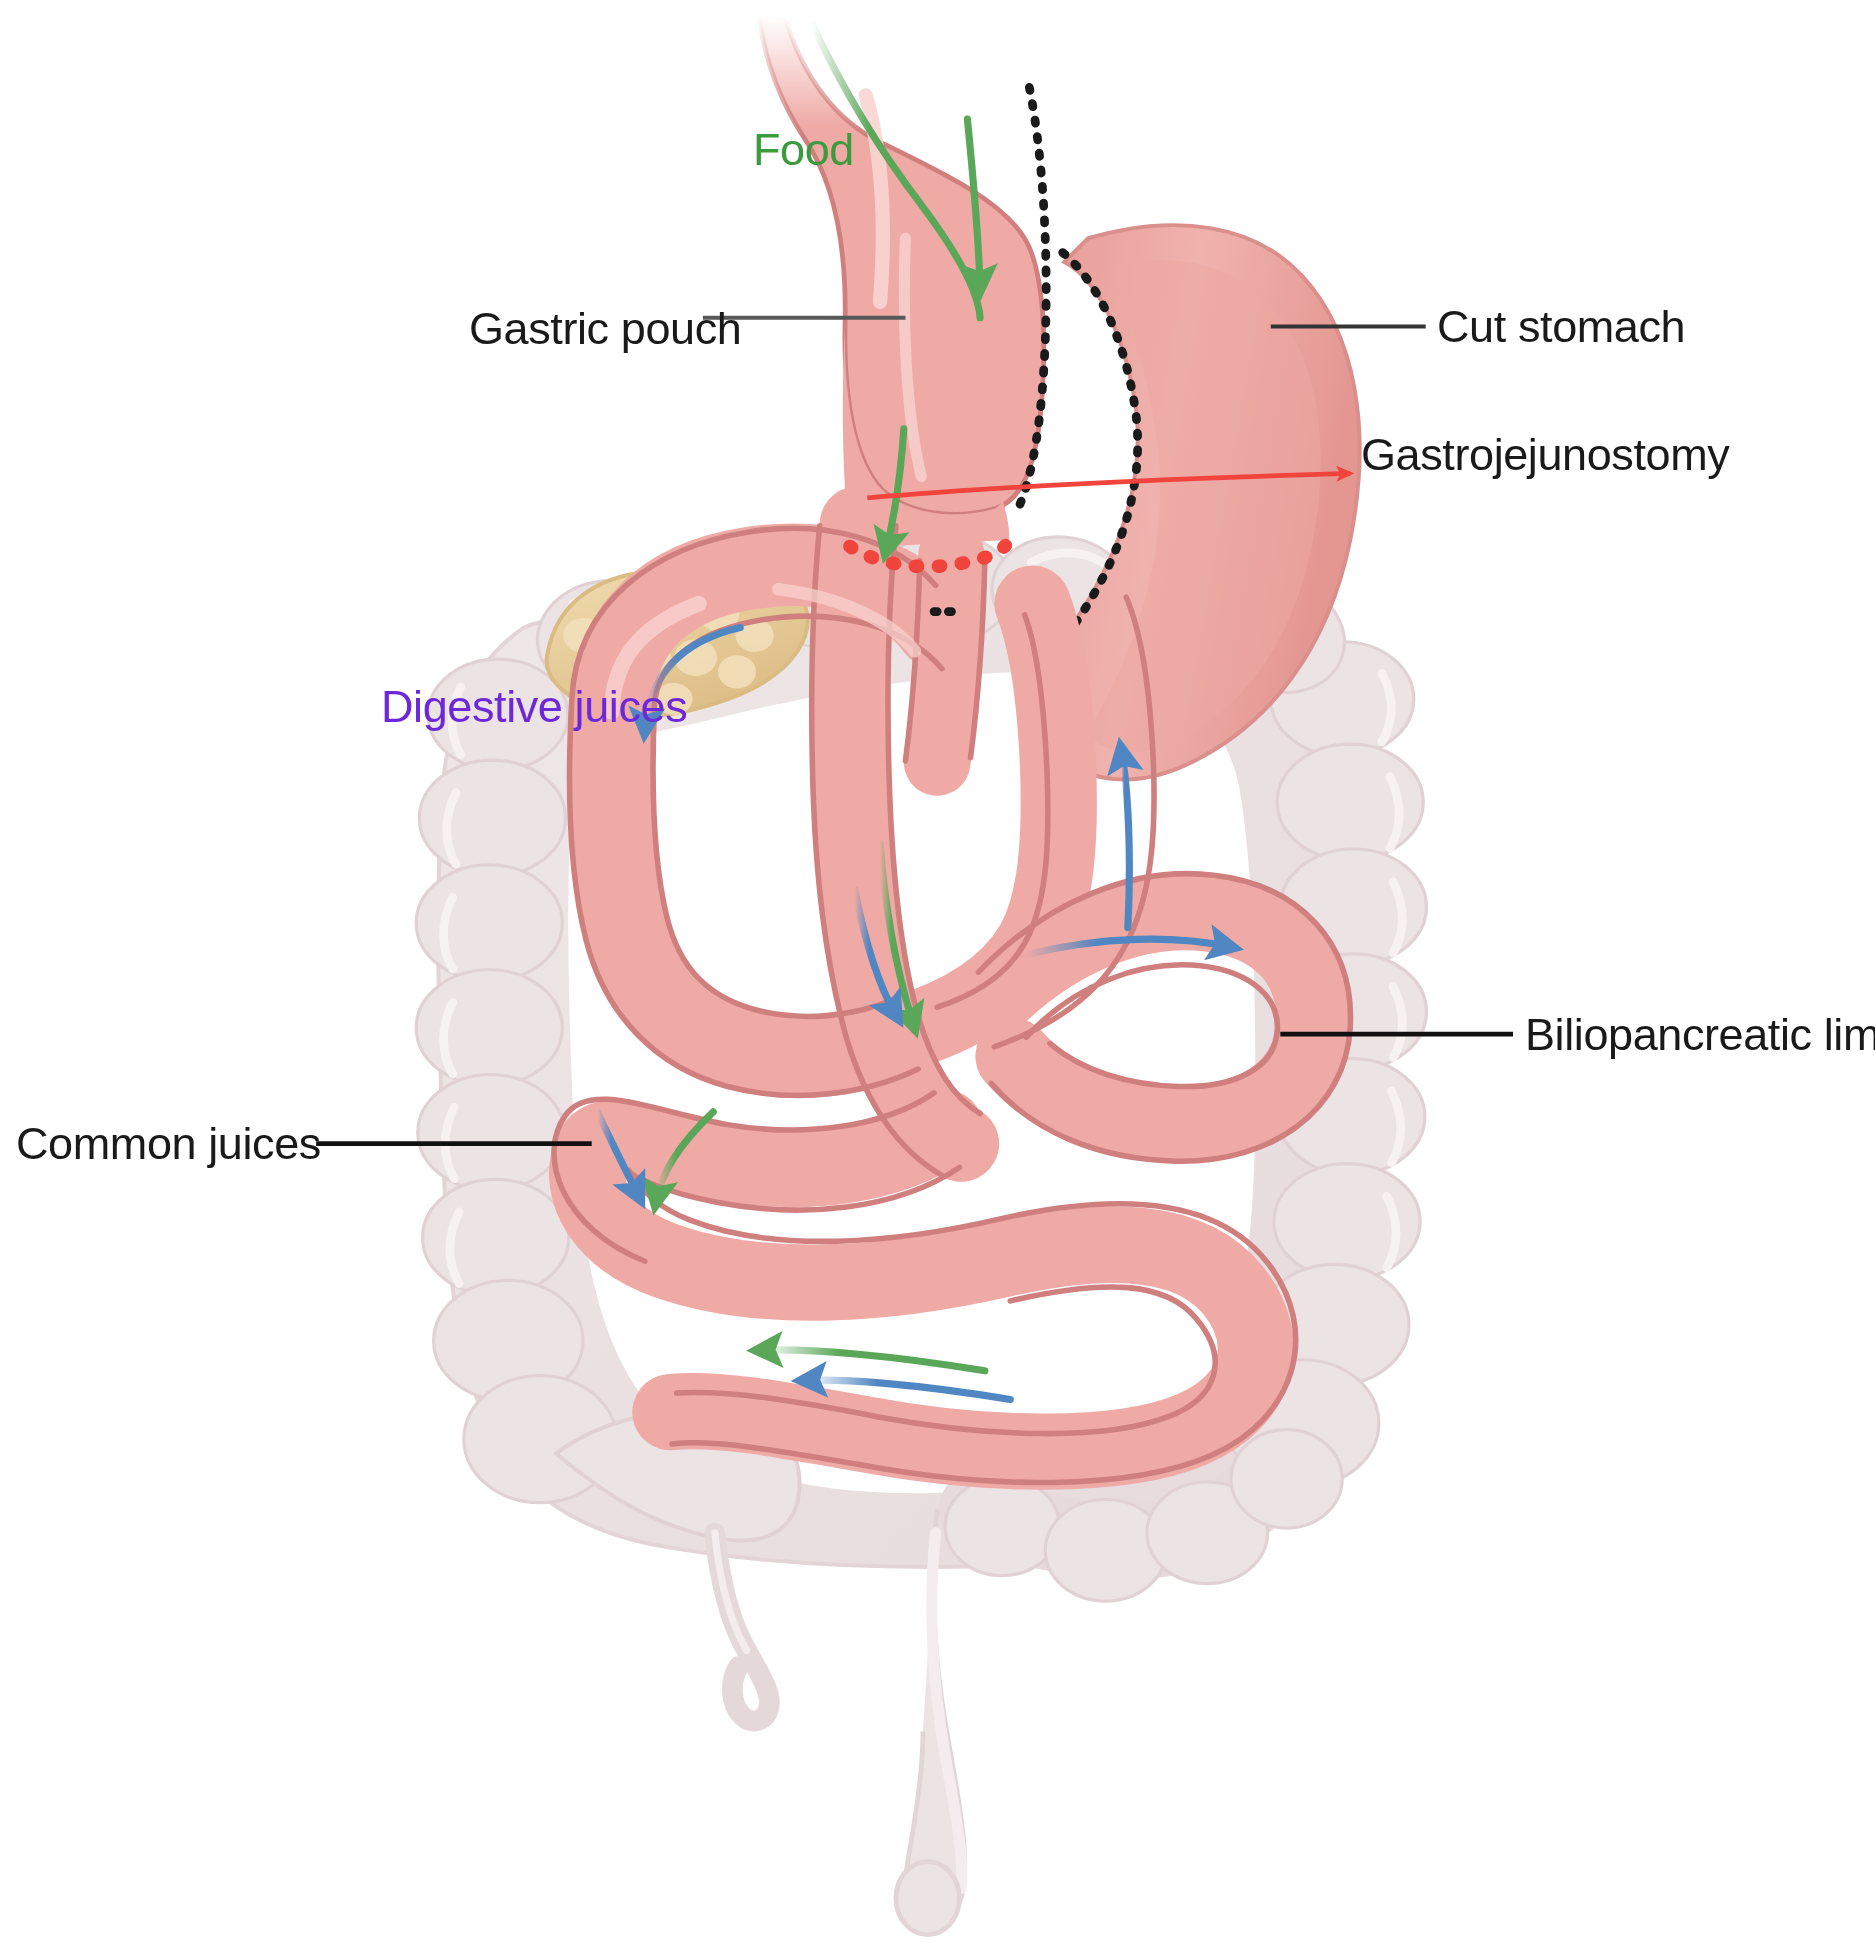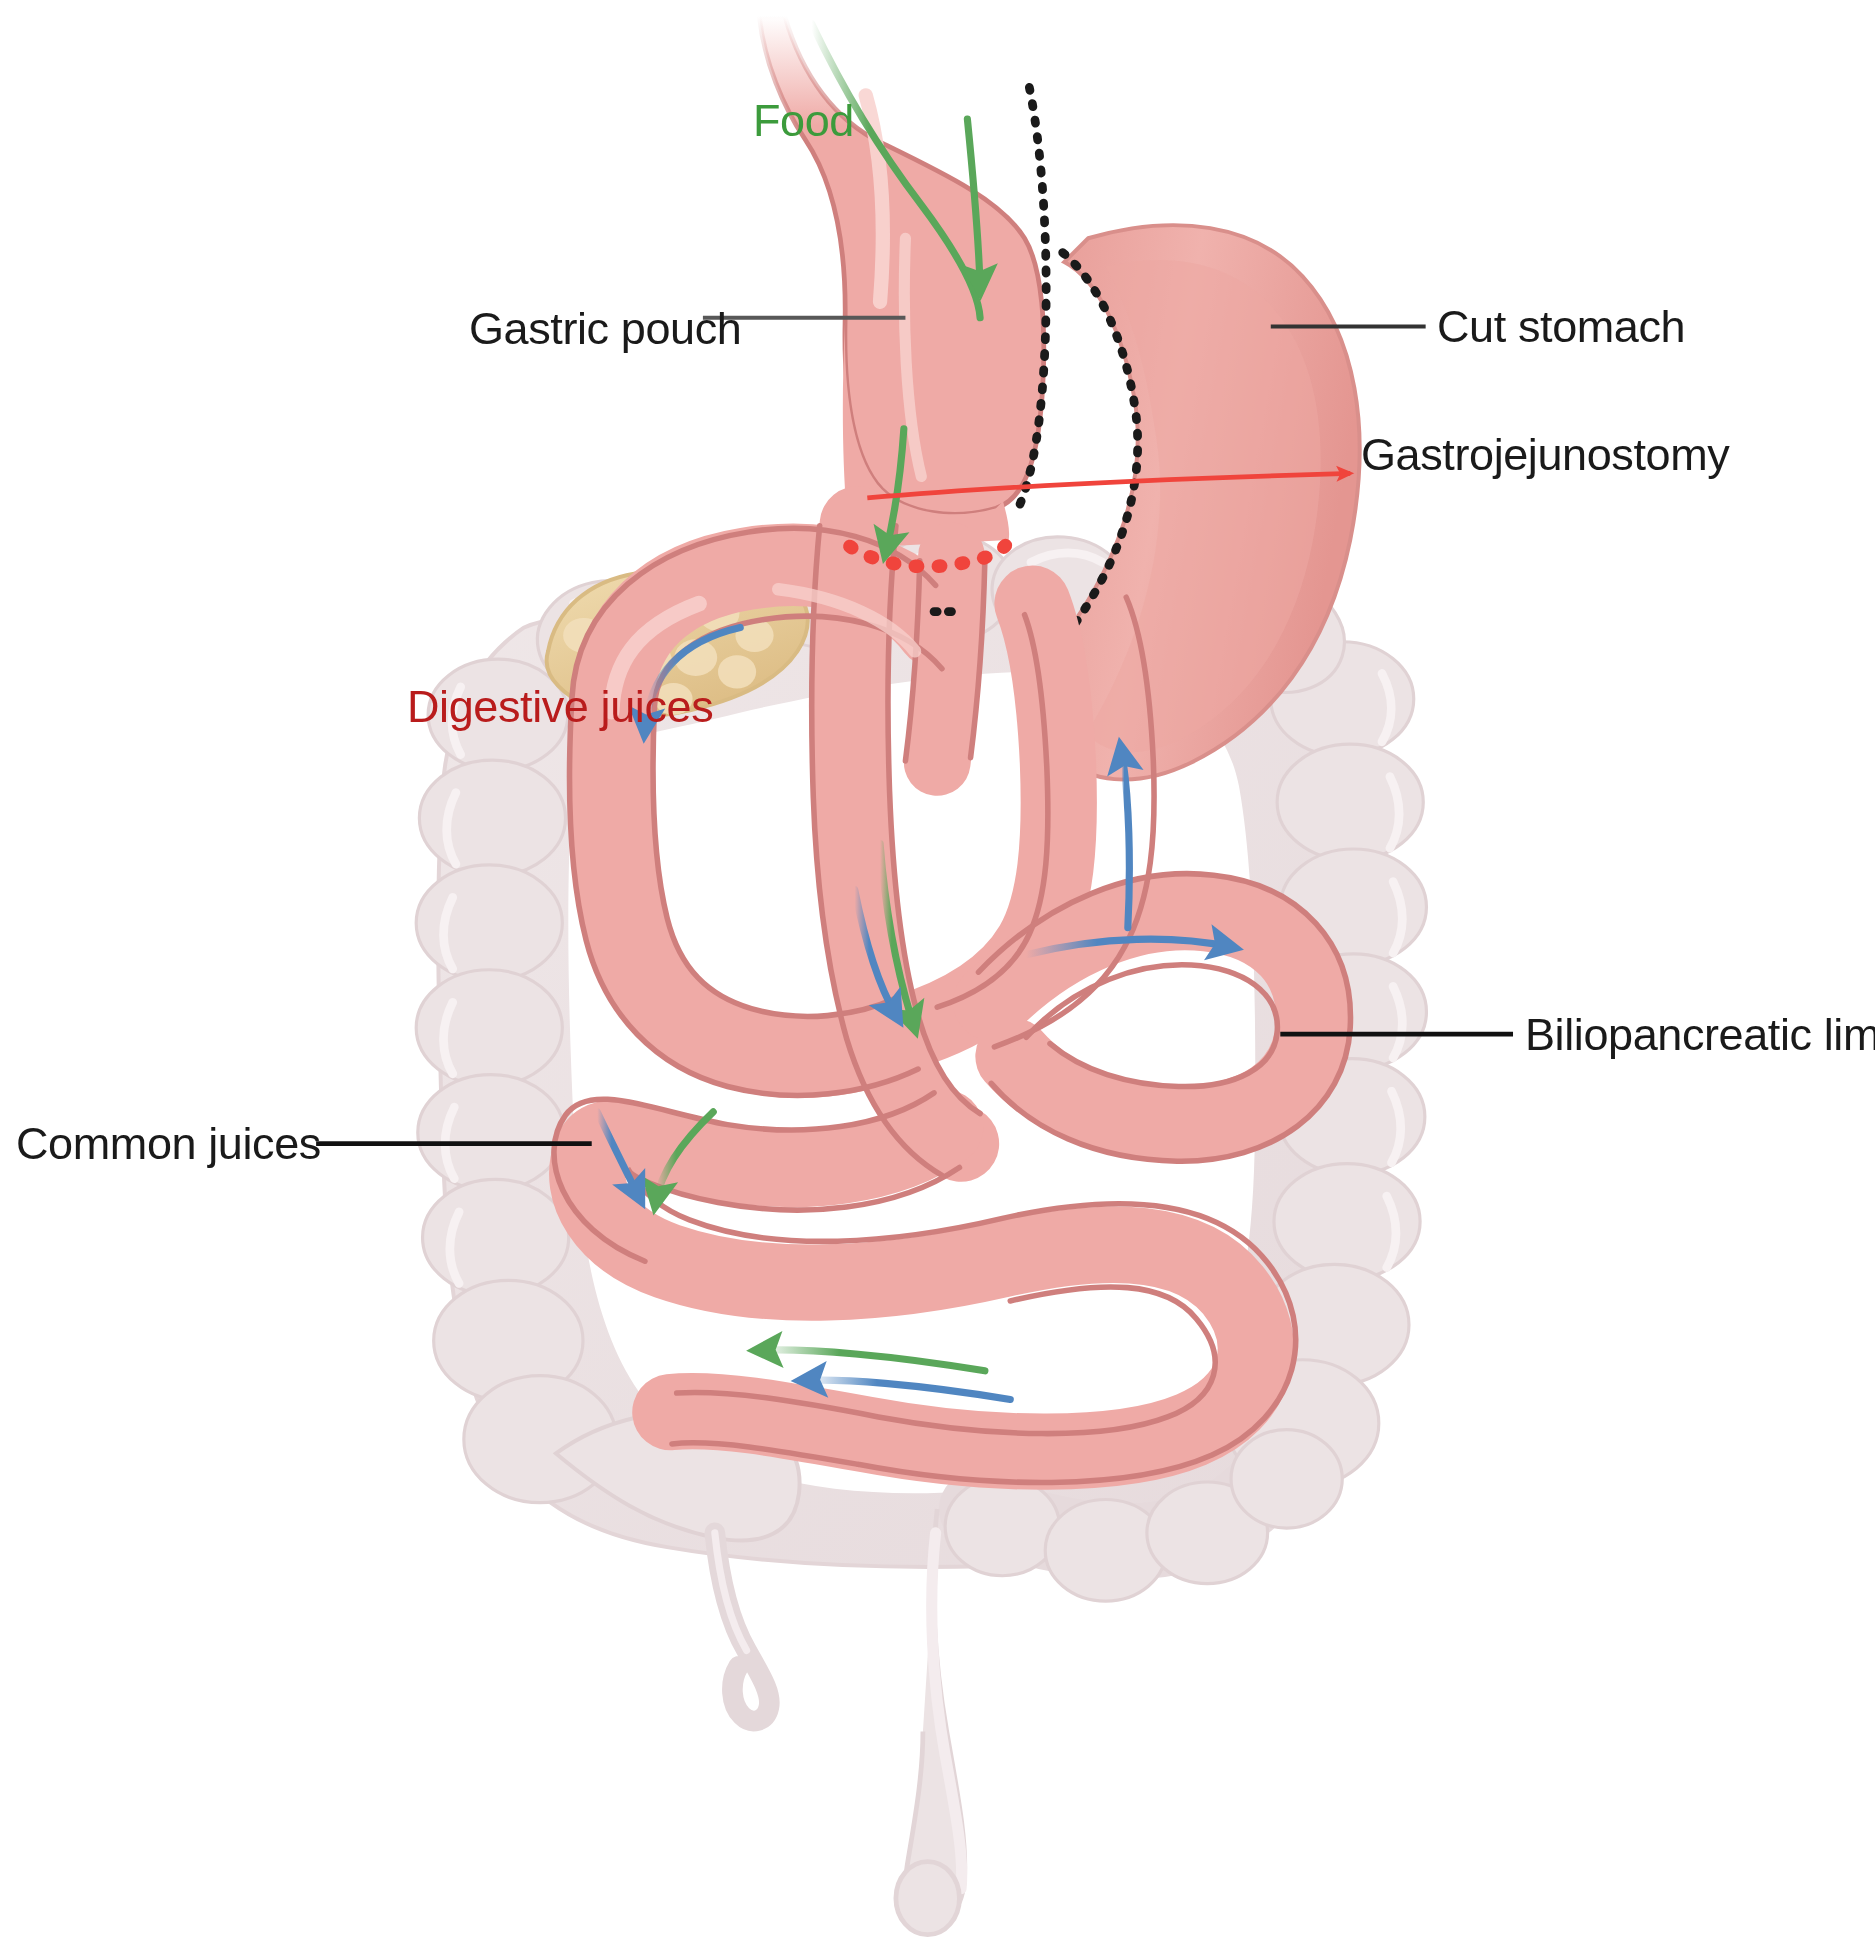--- a/index.html
+++ b/index.html
@@ -29,22 +29,22 @@
   .lbl {
     position: absolute;
     white-space: nowrap;
     font-family: "Liberation Sans", sans-serif;
     font-weight: 400;
     line-height: 1;
     color: #1a1a1a;
     font-size: 45px;
     letter-spacing: -0.4px;
   }
-  .lbl.green { color: #3c9b3c; }
-  .lbl.blue  { color: #b91c1c; margin-left: 26px; }
+  .lbl.green { color: #3c9b3c; margin-top: 29px; }
+  .lbl.blue  { color: #6d28d9; }
 </style>
 </head>
 <body>
 
 <div id="canvas">
 
   <svg id="figure-svg" viewBox="0 0 2362 2459" xmlns="http://www.w3.org/2000/svg">
     <defs>
       <linearGradient id="gEso" x1="0" y1="0" x2="0" y2="1">
         <stop offset="0%" stop-color="#efaaa6" stop-opacity="0"></stop>

